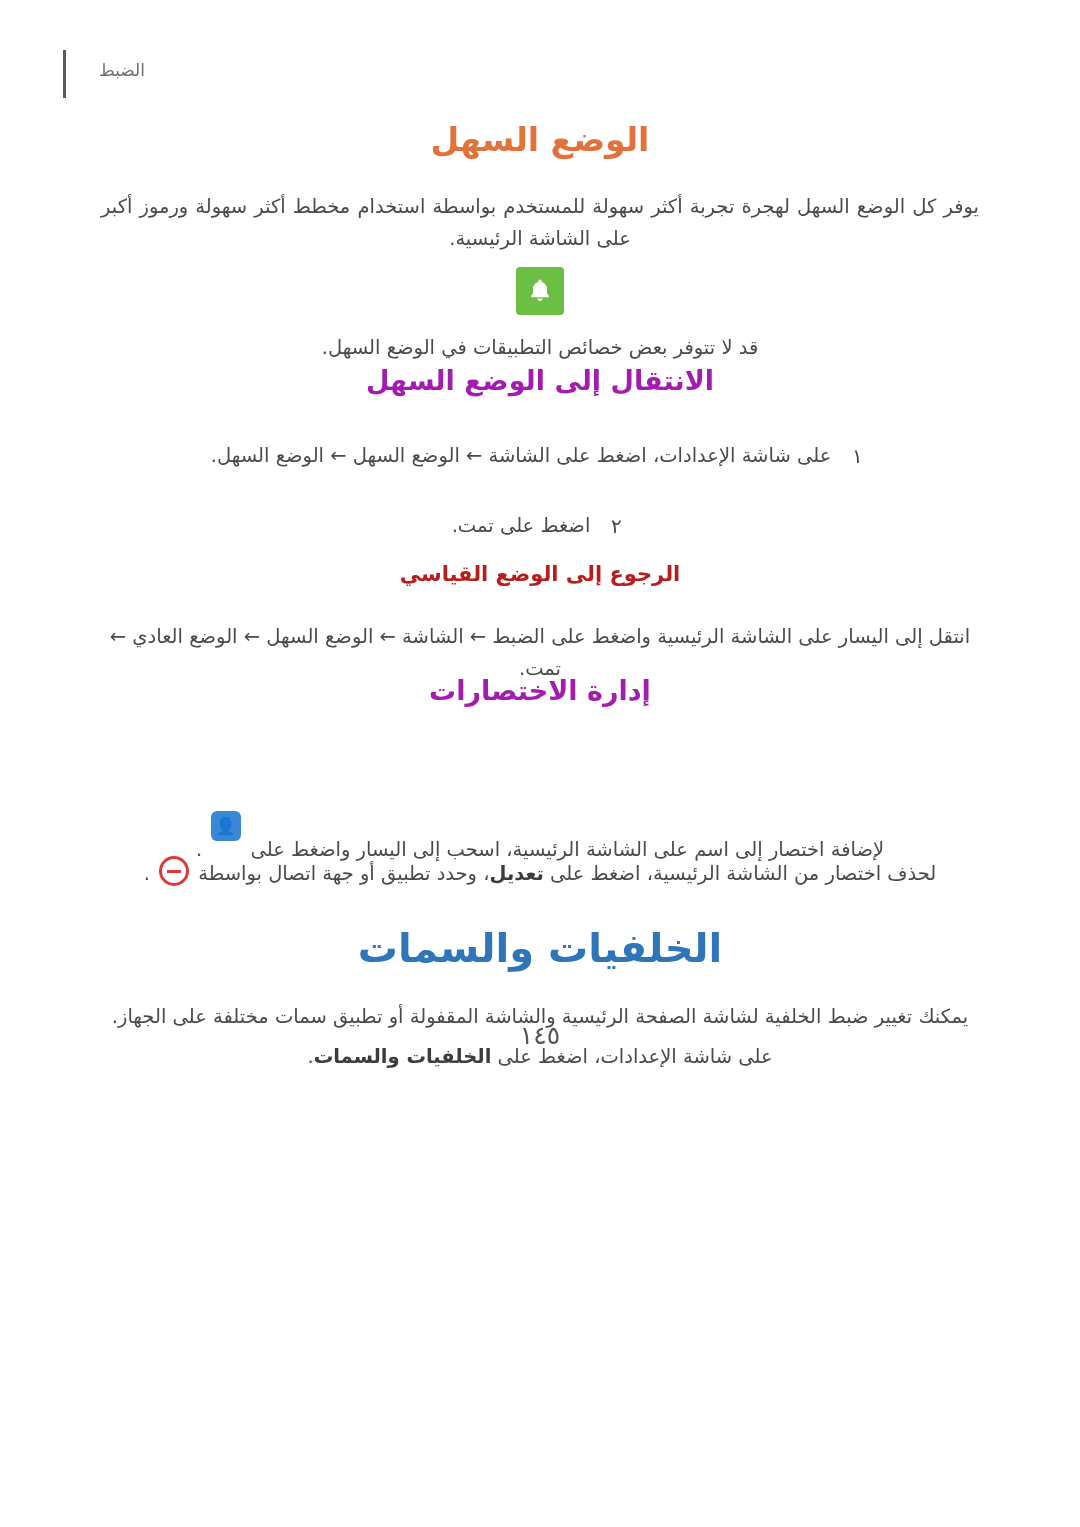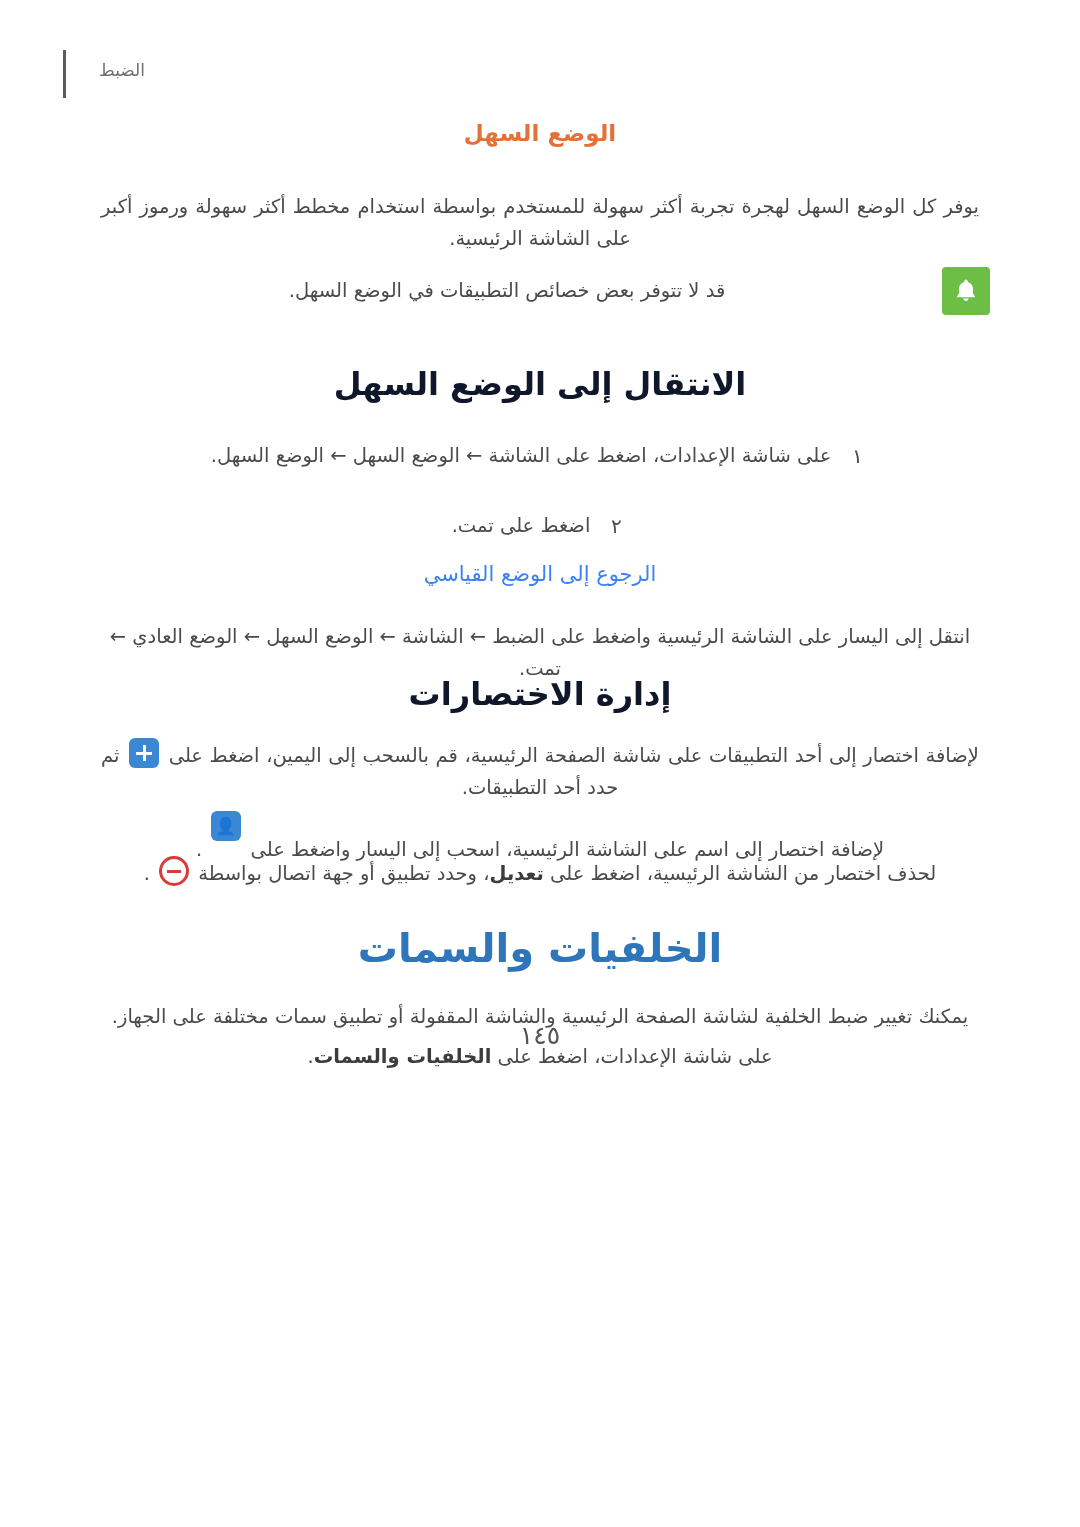--- a/index.html
+++ b/index.html
@@ -42,59 +42,59 @@
     position: absolute;
     top: 22px;
     right: 1014px;
     width: 3px;
     height: 48px;
     background: #5b5b5b;
   }
   
   h1.section-title {
     margin: 0;
-    font-size: 23px;
+    font-size: 33px;
     font-weight: bold;
     color: #2f75b9;
     text-align: center;
     letter-spacing: 0;
   }
   h1.section-title.orange {
     color: #e3713a;
   }
   h2.sub-title {
     margin: 0;
-    font-size: 32px;
+    font-size: 27px;
     font-weight: bold;
-    color: #0f172a;
+    color: #a21caf;
     text-align: center;
   }
   h3.sub-sub-title {
     margin: 0;
     font-size: 21px;
-    font-weight: normal;
-    color: #3b82f6;
+    font-weight: bold;
+    color: #b91c1c;
     text-align: center;
   }
   p.body-text {
     margin: 11px;
     font-size: 19.5px;
     line-height: 1.62;
     color: #4a4a4a;
     text-align: center;
   }
   p.body-text.just {
     text-align: justify;
     text-align-last: center;
   }
   b, .bold { font-weight: bold; color: #3c3c3c; }
   
   .note {
     display: flex;
-    flex-direction: row;
+    flex-direction: column;
     align-items: center;
     justify-content: flex-start;
     gap: 18px;
   }
   .note-icon {
     flex: 0 0 auto;
     width: 48px;
     height: 48px;
     border-radius: 4px;
     background: #6cbe45;
@@ -218,25 +218,20 @@
       <div class="step-body">اضغط على تمت.</div>
     </div>
   </div>
 
   <h3 class="sub-sub-title blk" style="top:562px;">الرجوع إلى الوضع القياسي</h3>
 
   <p class="body-text blk" style="top:610px;">انتقل إلى اليسار على الشاشة الرئيسية واضغط على الضبط ← الشاشة ← الوضع السهل ← الوضع العادي ← تمت.</p>
 
   <h2 class="sub-title blk" style="top:675px;">إدارة الاختصارات</h2>
 
-  <p class="body-text just blk" style="top:727px;">
-    <span>لإضافة اختصار إلى أحد التطبيقات على شاشة الصفحة الرئيسية، قم بالسحب إلى اليمين، اضغط على</span>
-    <span class="icon-inline icon-plus"></span>
-    <span>ثم حدد أحد التطبيقات.</span>
-  </p>
 
   <p class="body-text blk" style="top:800px;">
     <span>لإضافة اختصار إلى اسم على الشاشة الرئيسية، اسحب إلى اليسار واضغط على</span>
     <span class="icon-inline icon-adduser">👤+</span>
     <span>.</span>
   </p>
 
   <p class="body-text blk" style="top:845px;">
     <span>لحذف اختصار من الشاشة الرئيسية، اضغط على</span>
     <b>تعديل</b><span>، وحدد تطبيق أو جهة اتصال بواسطة</span>

